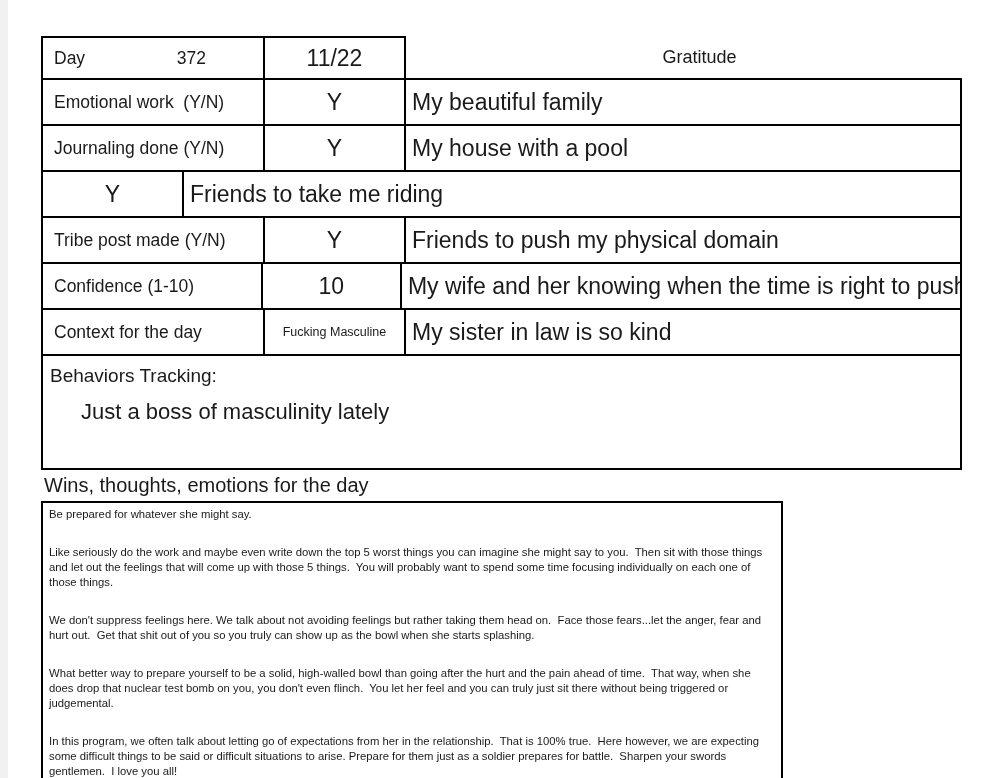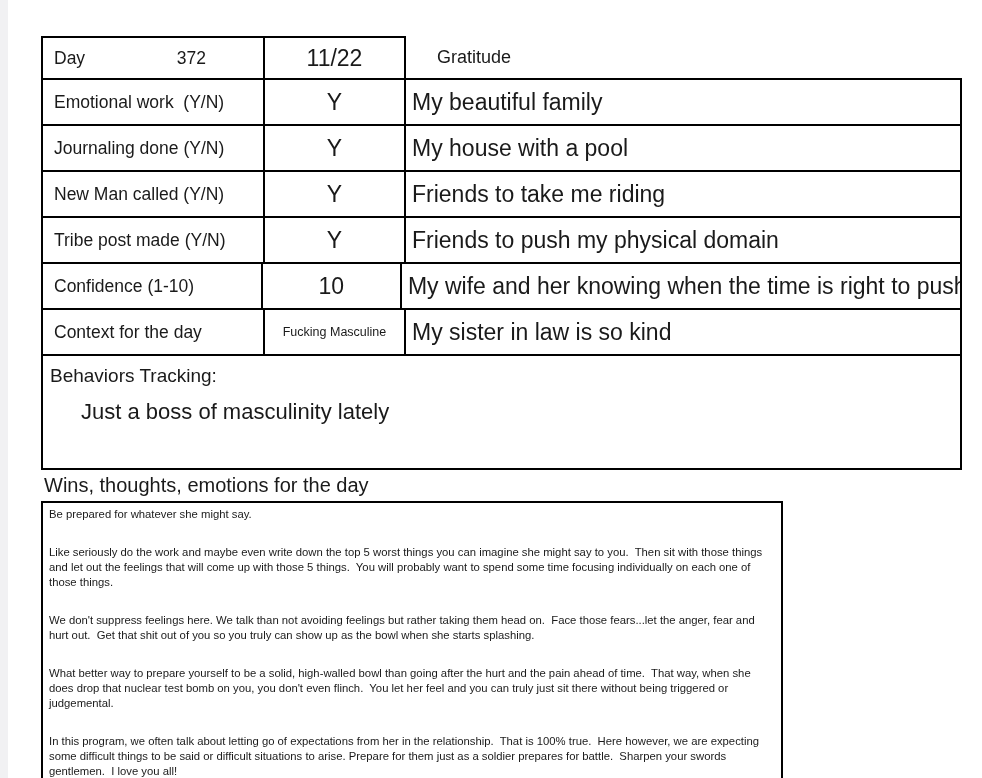--- a/index.html
+++ b/index.html
@@ -28,21 +28,21 @@
     border-right: 2px solid #000;
     border-bottom: 2px solid #000;
     display: flex; align-items: center;
     white-space: pre; overflow: hidden;
     font-size: 23px;
   }
   .c1 { width: 222px; padding-left: 11px; font-size: 17.5px; }
   .c2 { width: 141px; justify-content: center; }
   .c3 { flex: 1 1 auto; padding-left: 6px; }
   .header .c1, .header .c2 { border-top: 2px solid #000; }
-  .header .c3 { border-right: none; font-size: 18px; padding-left: 31px; }
+  .header .c3 { border-right: none; justify-content: center; font-size: 18px; padding-left: 31px; }
   .day-value { margin-left: auto; margin-right: 57px; }
   .value-small { font-size: 12.5px; text-align: right; }
   
   .behaviors-box {
     border-right: 2px solid #000;
     border-bottom: 2px solid #000;
     height: 114px;
     padding: 9px 7px;
   }
   .behaviors-title { font-size: 19px; }
@@ -89,21 +89,20 @@
       <div class="cell c3">My beautiful family</div>
     </div>
 
     <div class="trow">
       <div class="cell c1">Journaling done (Y/N)</div>
       <div class="cell c2">Y</div>
       <div class="cell c3">My house with a pool</div>
     </div>
 
     <div class="trow">
-      <div class="cell c1">New Man called (Y/N)</div>
       <div class="cell c2">Y</div>
       <div class="cell c3">Friends to take me riding</div>
     </div>
 
     <div class="trow">
       <div class="cell c1">Tribe post made (Y/N)</div>
       <div class="cell c2">Y</div>
       <div class="cell c3">Friends to push my physical domain</div>
     </div>
 
@@ -124,18 +123,18 @@
       <div class="behaviors-note">Just a boss of masculinity lately</div>
     </div>
 
   </div>
 
   <div class="wins-heading">Wins, thoughts, emotions for the day</div>
 
   <div class="wins-box">
     <p>Be prepared for whatever she might say.</p>
     <p>Like seriously do the work and maybe even write down the top 5 worst things you can imagine she might say to you.  Then sit with those things and let out the feelings that will come up with those 5 things.  You will probably want to spend some time focusing individually on each one of those things.</p>
-    <p>We don't suppress feelings here. We talk than not avoiding feelings but rather taking them head on.  Face those fears...let the anger, fear and hurt out.  Get that shit out of you so you truly can show up as the bowl when she starts splashing.</p>
+    <p>We don't suppress feelings here. We talk about not avoiding feelings but rather taking them head on.  Face those fears...let the anger, fear and hurt out.  Get that shit out of you so you truly can show up as the bowl when she starts splashing.</p>
     <p>What better way to prepare yourself to be a solid, high-walled bowl than going after the hurt and the pain ahead of time.  That way, when she does drop that nuclear test bomb on you, you don't even flinch.  You let her feel and you can truly just sit there without being triggered or judgemental.</p>
     <p>In this program, we often talk about letting go of expectations from her in the relationship.  That is 100% true.  Here however, we are expecting some difficult things to be said or difficult situations to arise. Prepare for them just as a soldier prepares for battle.  Sharpen your swords gentlemen.  I love you all!</p>
   </div>
 
 </div>
 
 </body></html>

